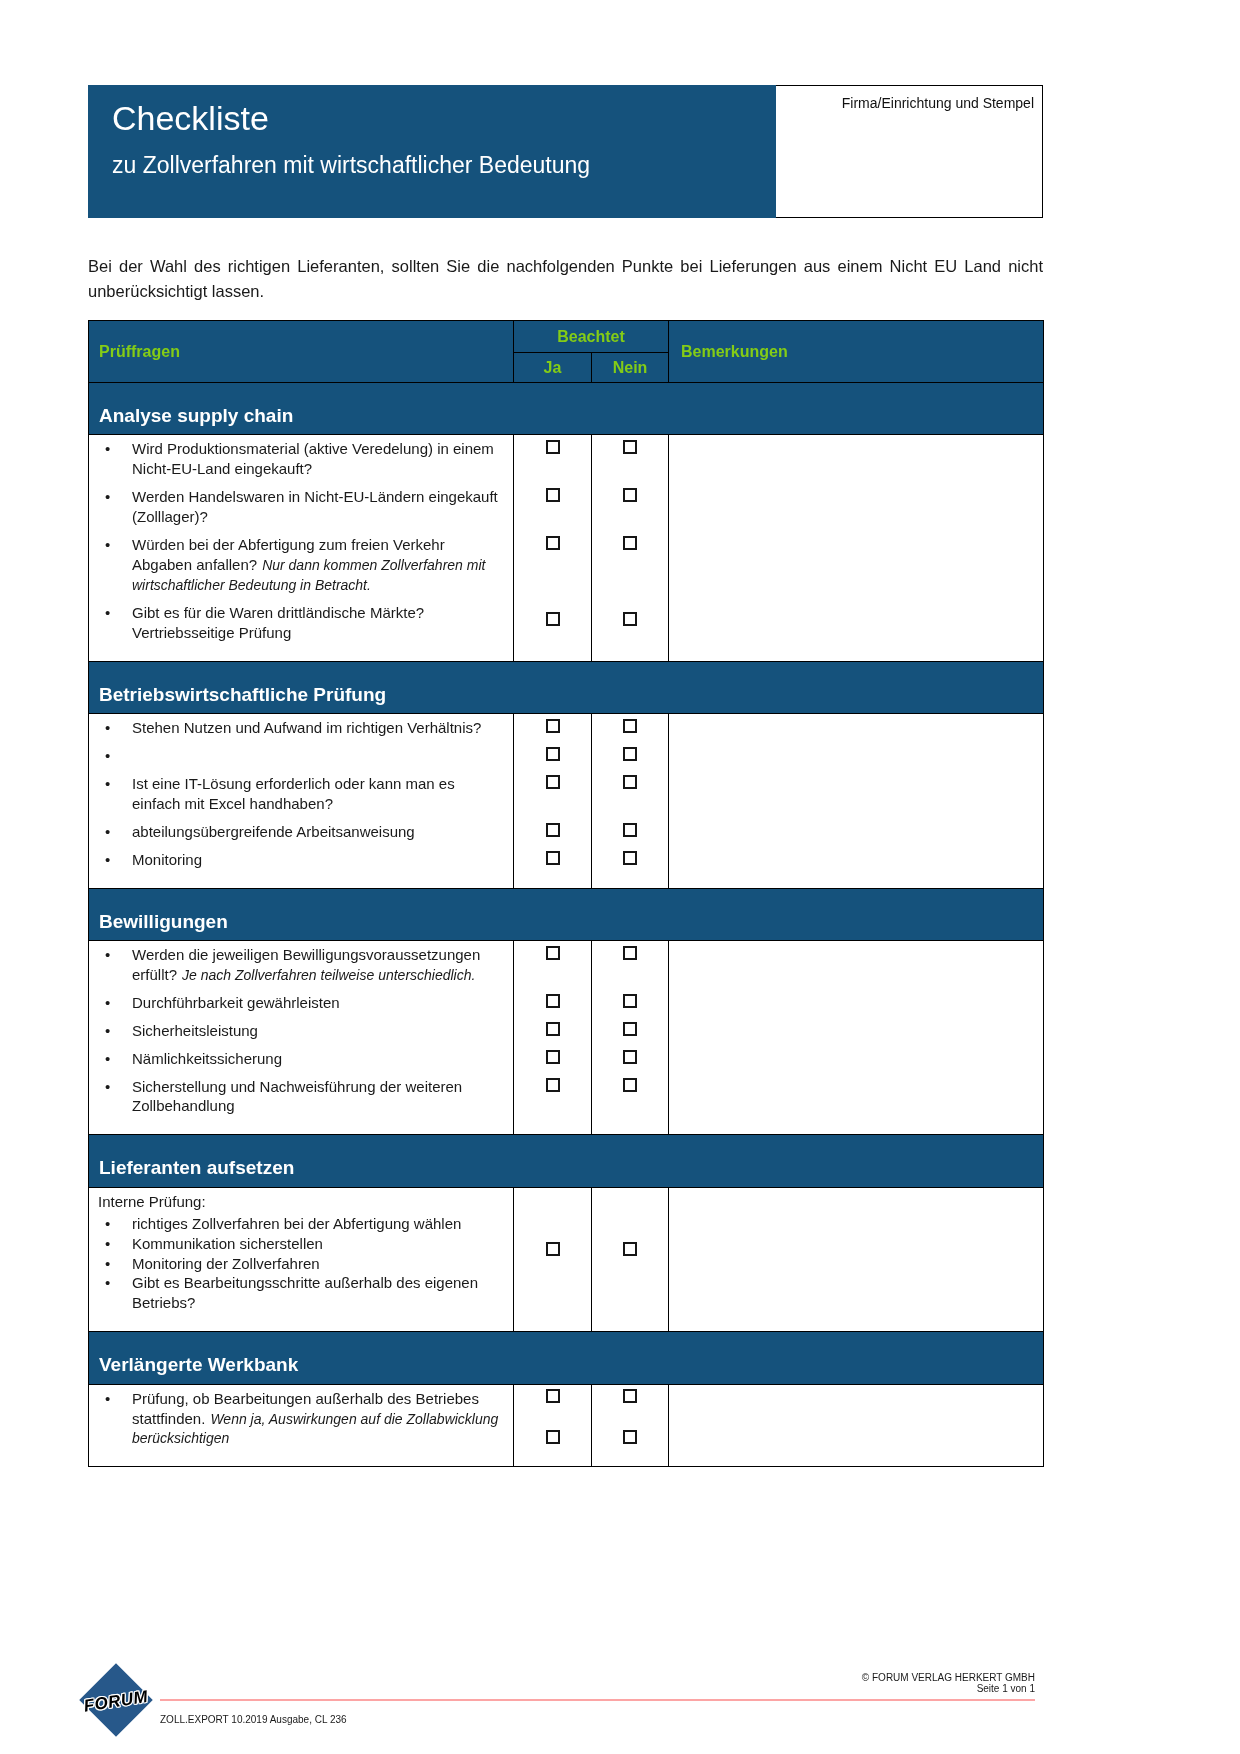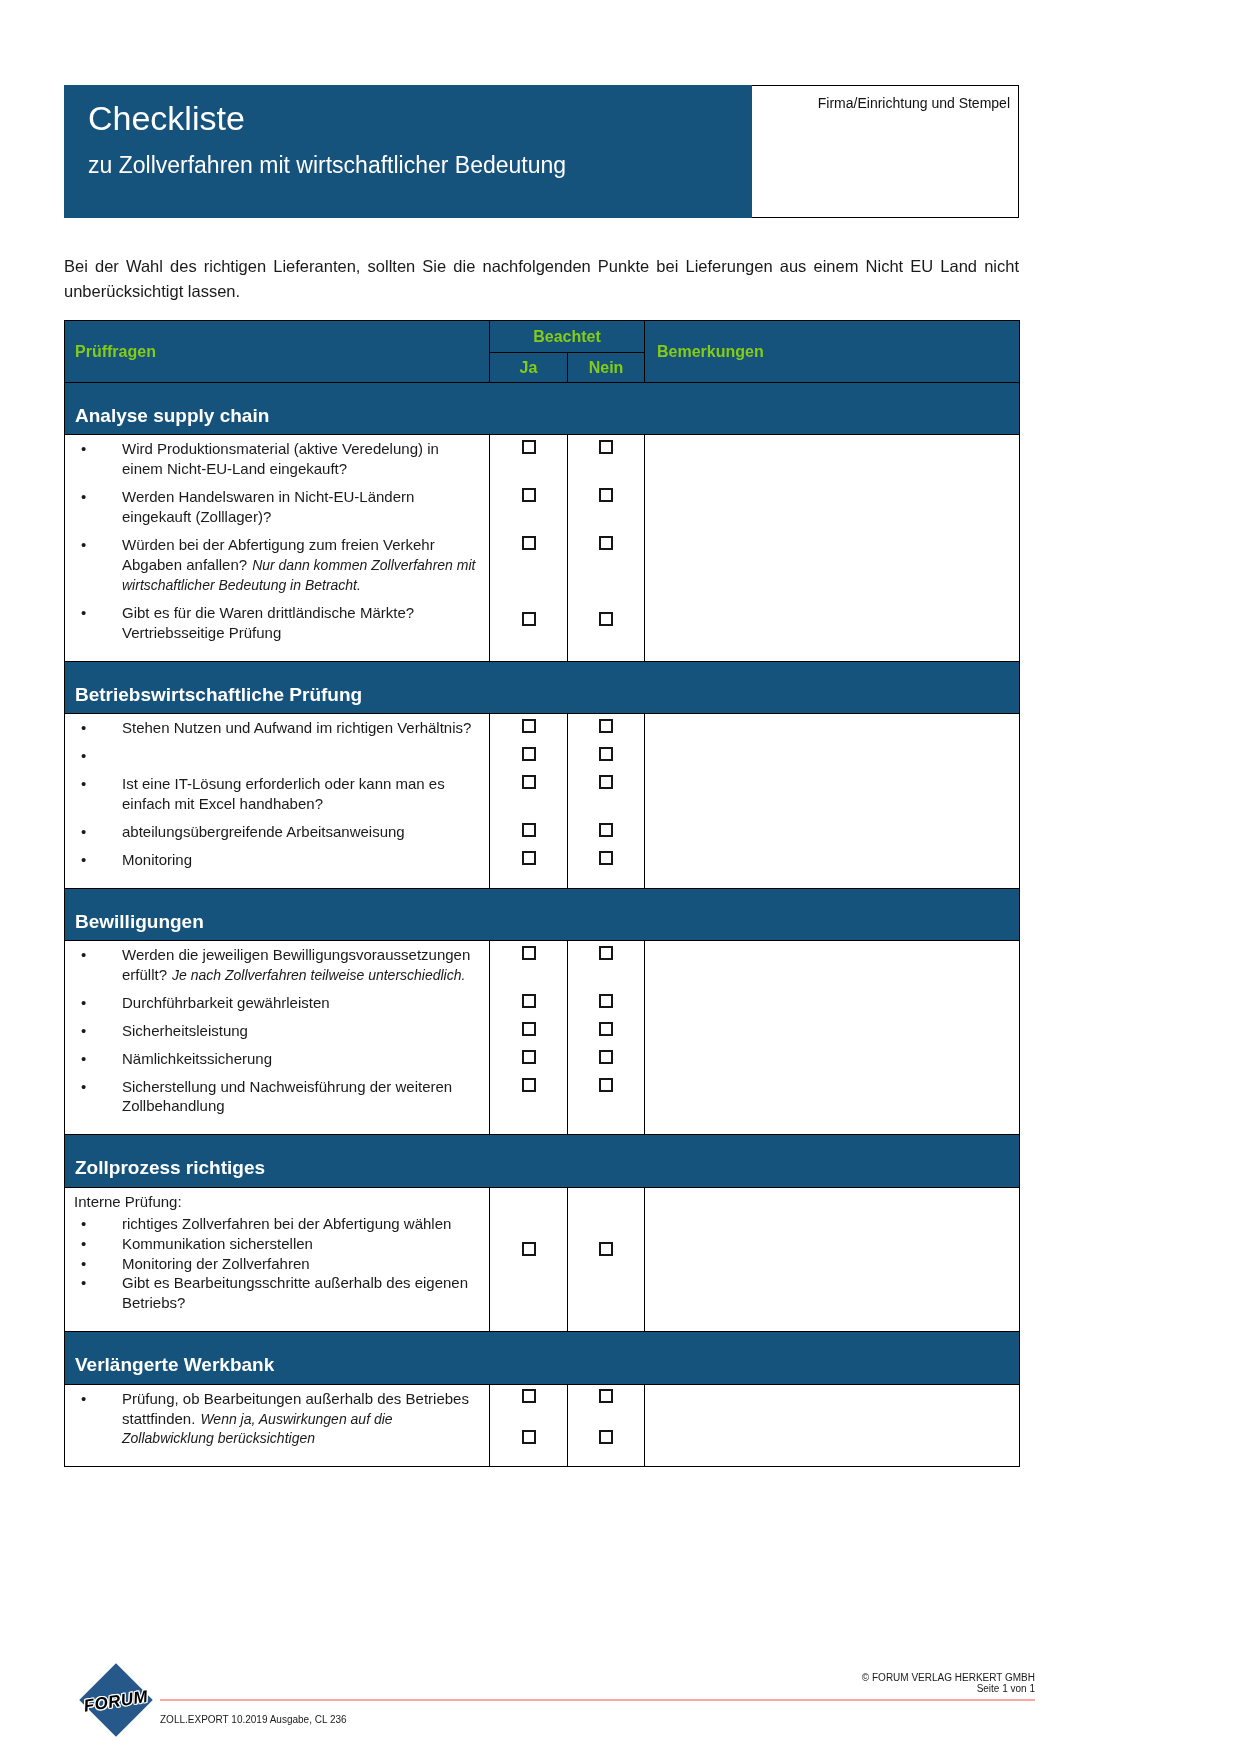--- a/index.html
+++ b/index.html
@@ -6,21 +6,21 @@
   :root{
     --blue:#15527C;
     --logo-blue:#27588A;
     --ink:#1a1a1a;
     --line:#000;
   }
   *{box-sizing:border-box;}
   html,body{margin:0;padding:0;background:#ffffff;}
   body{font-family:"Liberation Sans", sans-serif;color:var(--ink);}
   .sheet{position:relative;width:1240px;height:1754px;background:#fff;overflow:hidden;}
-  .content{position:absolute;top:85px;left:64px;width:955px;}
+  .content{position:absolute;top:85px;left:88px;width:955px;}
 
   
   .header-row{display:flex;width:955px;height:133px;}
   .title-box{width:688px;height:133px;background:var(--blue);color:#fff;padding:15px 0 0 24px;}
   .title-box .title{font-size:34px;line-height:1.1;font-weight:400;}
   .title-box .subtitle{font-size:23px;font-weight:400;margin-top:15px;}
   .stamp-box{width:267px;height:133px;background:#fff;border:1px solid #000;border-left:none;padding:9px 8px 0 13px;}
   .stamp-box .stamp-label{font-size:14px;color:#111;text-align:right;}
 
   
@@ -38,21 +38,21 @@
   th.th-rem{text-align:left;padding-left:12px;vertical-align:middle;}
 
   tr.band td{background:var(--blue);color:#fff;font-weight:700;font-size:19px;
              padding:20px 0 6px 10px;border-top:1px solid var(--line);border-bottom:1px solid var(--line);}
 
   .item-row td{vertical-align:top;padding-top:4px;padding-bottom:4px;
                border-left:1px solid var(--line);border-right:1px solid var(--line);}
   .row-last td{padding-bottom:18px;}
 
   .q-cell{padding-right:8px;}
-  .item{display:flex;gap:14px;}
+  .item{display:flex;}
   .bullet{flex:0 0 42px;padding-left:15px;}
   .bullet::before{content:"•";}
   .q-text{flex:1;padding-right:4px;}
   .note{font-style:italic;font-size:14px;}
   .note:not(:empty){margin-left:5px;}
   .cell-intro{margin-left:8px;margin-bottom:2px;}
 
   .cb-cell{text-align:center;padding-top:7px;}
   .checkbox{display:inline-block;width:14px;height:14px;border:2px solid #161616;background:#fff;}
   .cb-middle .cb-cell{vertical-align:middle;padding-top:0;}
@@ -278,21 +278,21 @@
               </div>
             </td>
           <td class="cb-cell"><span class="checkbox"></span></td>
           <td class="cb-cell"><span class="checkbox"></span></td>
           <td class="rem-cell"></td>
         </tr>
       </tbody>
 
       <tbody>
         <tr class="band">
-            <td colspan="4">Zollprozess richtiges</td>
+            <td colspan="4">Lieferanten aufsetzen</td>
           </tr>
         <tr class="item-row cb-middle row-last">
           <td class="q-cell">
             <div class="cell-intro">Interne Prüfung:</div>
             <div class="item">
                 <span class="bullet"></span>
                 <span class="q-text"><span>richtiges Zollverfahren bei der Abfertigung wählen</span></span>
               </div>
             <div class="item">
                 <span class="bullet"></span>

